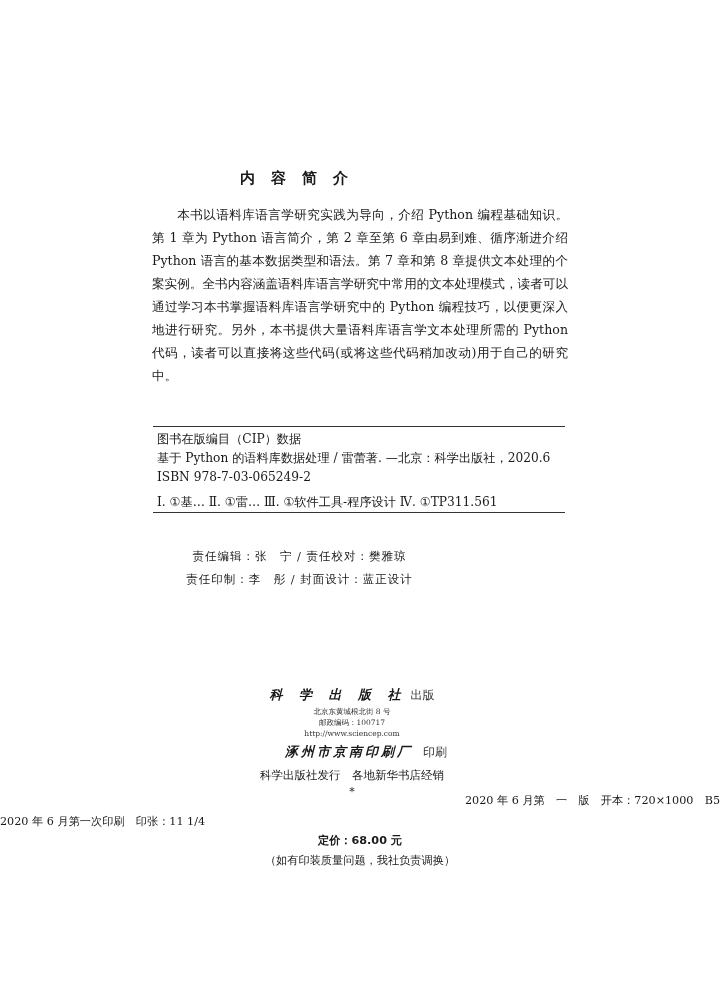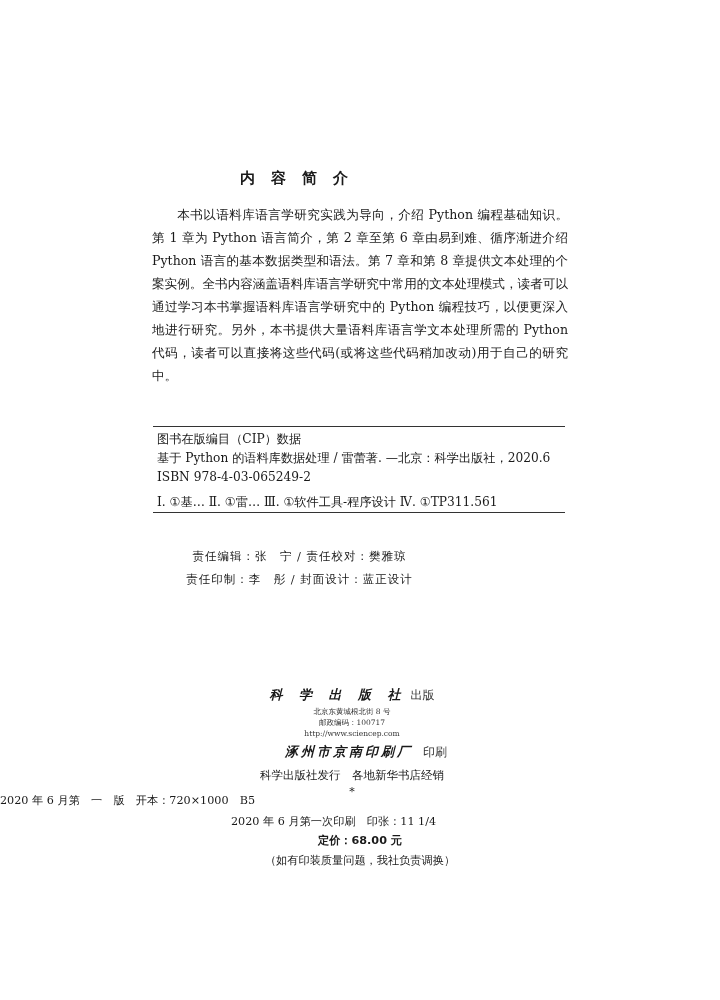--- a/index.html
+++ b/index.html
@@ -49,21 +49,21 @@
 
 <div class="abs title">内容简介</div>
 
 <div class="abs intro">
   <p>本书以语料库语言学研究实践为导向，介绍 Python 编程基础知识。第 1 章为 Python 语言简介，第 2 章至第 6 章由易到难、循序渐进介绍 Python 语言的基本数据类型和语法。第 7 章和第 8 章提供文本处理的个案实例。全书内容涵盖语料库语言学研究中常用的文本处理模式，读者可以通过学习本书掌握语料库语言学研究中的 Python 编程技巧，以便更深入地进行研究。另外，本书提供大量语料库语言学文本处理所需的 Python 代码，读者可以直接将这些代码(或将这些代码稍加改动)用于自己的研究中。</p>
 </div>
 
 <div class="abs cip">
   <div class="ln head">图书在版编目（CIP）数据</div>
   <div class="ln">基于 Python 的语料库数据处理 / 雷蕾著. —北京：科学出版社，2020.6</div>
-  <div class="ln">ISBN 978-4-03-065249-2</div>
+  <div class="ln">ISBN 978-7-03-065249-2</div>
   <div class="ln cls">Ⅰ. ①基…  Ⅱ. ①雷…  Ⅲ. ①软件工具-程序设计  Ⅳ. ①TP311.561</div>
 </div>
 
 <div class="abs credits">
   <div>责任编辑：张　宁 / 责任校对：樊雅琼</div>
   <div>责任印制：李　彤 / 封面设计：蓝正设计</div>
 </div>
 
 <div class="abs pub">
   <div class="row" style="line-height:22px;">
@@ -73,17 +73,17 @@
   <div class="row small">邮政编码：100717</div>
   <div class="row small">http://www.sciencep.com</div>
   <div class="row" style="line-height:24px;margin-left:28px;">
     <span class="brand" style="letter-spacing:3px;">涿州市京南印刷厂</span><span class="suffix" style="margin-left:10px;">印刷</span>
   </div>
   <div class="row dist">科学出版社发行　各地新华书店经销</div>
   <div class="row star">*</div>
 </div>
 
 <div class="abs specs">
-  <div class="row" style="">2020 年 6 月第　一　版　开本：720×1000　B5</div>
-  <div class="row" style="padding-left:231px;">2020 年 6 月第一次印刷　印张：11 1/4</div>
+  <div class="row" style="text-align:right;">2020 年 6 月第　一　版　开本：720×1000　B5</div>
+  <div class="row" style="">2020 年 6 月第一次印刷　印张：11 1/4</div>
   <div class="row price" style="text-align:center; line-height:18px;">定价：68.00 元</div>
   <div class="row note" style="text-align:center;">（如有印装质量问题，我社负责调换）</div>
 </div>
 
 </body></html>

